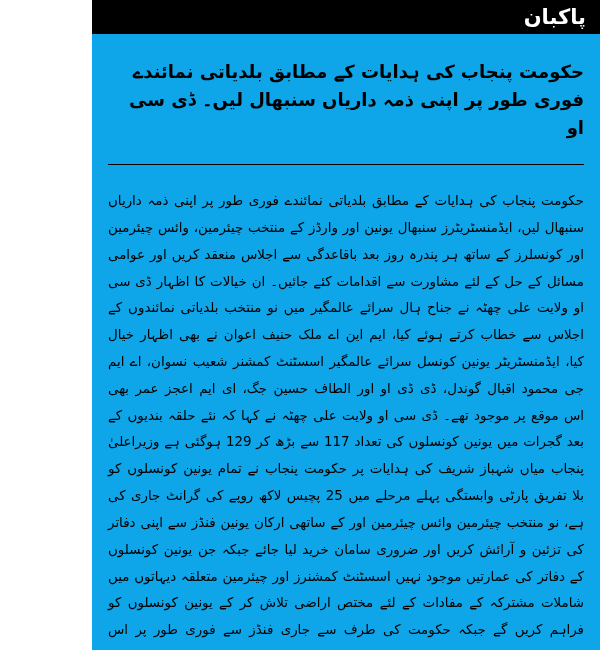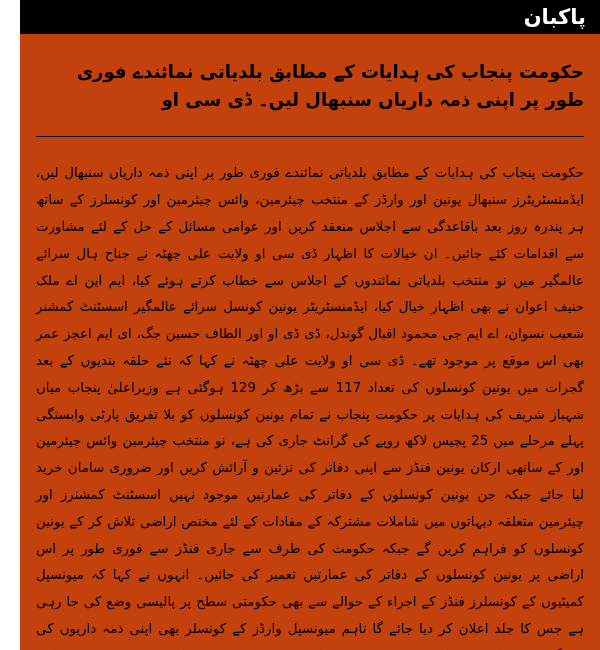--- a/index.html
+++ b/index.html
@@ -7,25 +7,25 @@
     padding: 0;
   }
   body {
     width: 600px;
     height: 650px;
     background: #ffffff;
     font-family: "DejaVu Sans", sans-serif;
     overflow: hidden;
   }
   .page {
-    width: 580px;
+    width: 508px;
     height: 650px;
     position: relative;
     box-sizing: border-box;
-    background: #c2410c;
+    background: #0ea5e9;
     margin-left: 28px;
   }
   
   .masthead {
     height: 34px;
     background: #000000;
     display: flex;
     align-items: center;
     justify-content: flex-start;
     padding: 0 14px;

